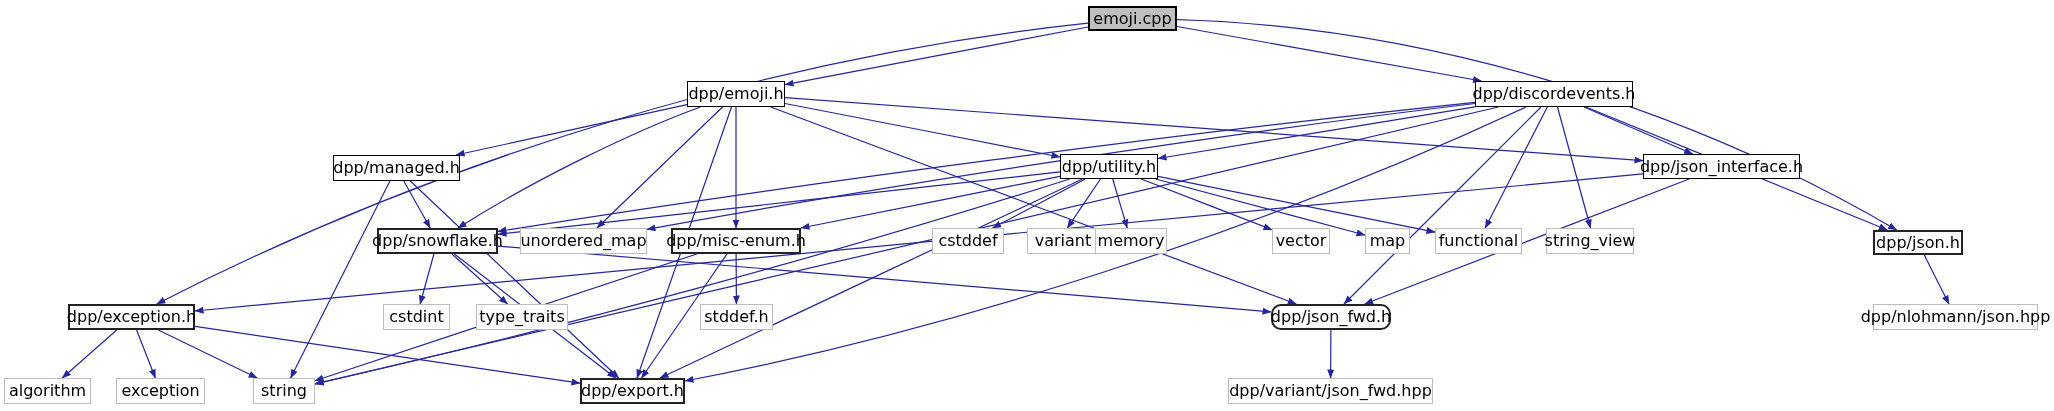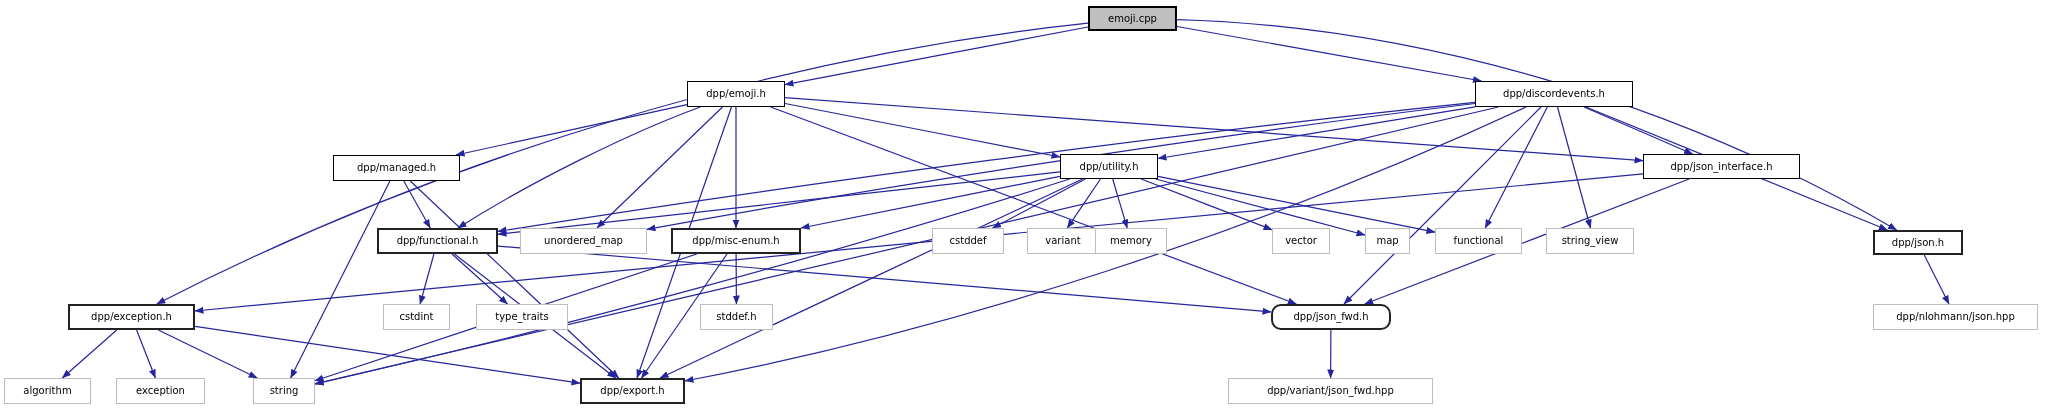--- a/index.html
+++ b/index.html
@@ -1,21 +1,21 @@
 <!DOCTYPE html>
 <html><head>
 <meta charset="utf-8">
 <style>
   html,body{margin:0;padding:0;background:#ffffff;}
   #stage{position:relative;overflow:hidden;background:#ffffff;
          font-family:"DejaVu Sans","Liberation Sans",sans-serif;}
   #edge-layer{position:absolute;left:0;top:0;z-index:1;}
   .node{position:absolute;z-index:2;box-sizing:border-box;background:#ffffff;
         display:flex;align-items:center;justify-content:center;
-        font-size:10px;color:#000;white-space:nowrap;line-height:1;}
+        font-size:16px;color:#000;white-space:nowrap;line-height:1;}
   .kind-current{background:#bfbfbf;border:2px solid #000;}
   .kind-linked{border:1px solid #000;}
   .kind-linked.bold{border-width:2px;border-color:#222;}
   .kind-system{border:1px solid #bdbdbd;}
 </style>
 </head>
 <body>
 
 <div id="stage" style="width: 2054px; height: 411px;">
   <svg id="edge-layer" xmlns="http://www.w3.org/2000/svg" width="2054" height="411" viewBox="0 0 2054 411">
@@ -77,21 +77,21 @@
         <path d="M1924.3,255.0 C1930.5,267.3 1943.0,292.2 1949.0,304.0" stroke="#26269c" stroke-width="1.2" marker-end="url(#arrow)"></path>
       </g>
   </svg>
   <div id="node-layer">
       <div class="node kind-current" style="left: 1088px; top: 6px; width: 89px; height: 25px;">emoji.cpp</div>
       <div class="node kind-linked" style="left: 687px; top: 81px; width: 98px; height: 26px;">dpp/emoji.h</div>
       <div class="node kind-linked" style="left: 1475px; top: 81px; width: 158px; height: 26px;">dpp/discordevents.h</div>
       <div class="node kind-linked" style="left: 333px; top: 155px; width: 127px; height: 26px;">dpp/managed.h</div>
       <div class="node kind-linked" style="left: 1060px; top: 154px; width: 98px; height: 25px;">dpp/utility.h</div>
       <div class="node kind-linked" style="left: 1643px; top: 154px; width: 157px; height: 25px;">dpp/json_interface.h</div>
-      <div class="node kind-linked bold" style="left: 377px; top: 228px; width: 121px; height: 26px;">dpp/functional.h</div>
+      <div class="node kind-linked bold" style="left: 377px; top: 228px; width: 121px; height: 26px;">dpp/snowflake.h</div>
       <div class="node kind-system" style="left: 520px; top: 228px; width: 127px; height: 26px;">unordered_map</div>
       <div class="node kind-linked bold" style="left: 671px; top: 228px; width: 130px; height: 26px;">dpp/misc-enum.h</div>
       <div class="node kind-system" style="left: 932px; top: 228px; width: 72px; height: 26px;">cstddef</div>
       <div class="node kind-system" style="left: 1027px; top: 228px; width: 72px; height: 26px;">variant</div>
       <div class="node kind-system" style="left: 1095px; top: 228px; width: 72px; height: 26px;">memory</div>
       <div class="node kind-system" style="left: 1272px; top: 228px; width: 58px; height: 26px;">vector</div>
       <div class="node kind-system" style="left: 1365px; top: 228px; width: 45px; height: 26px;">map</div>
       <div class="node kind-system" style="left: 1435px; top: 228px; width: 87px; height: 26px;">functional</div>
       <div class="node kind-system" style="left: 1546px; top: 228px; width: 88px; height: 26px;">string_view</div>
       <div class="node kind-linked bold" style="left: 1873px; top: 230px; width: 90px; height: 25px;">dpp/json.h</div>

